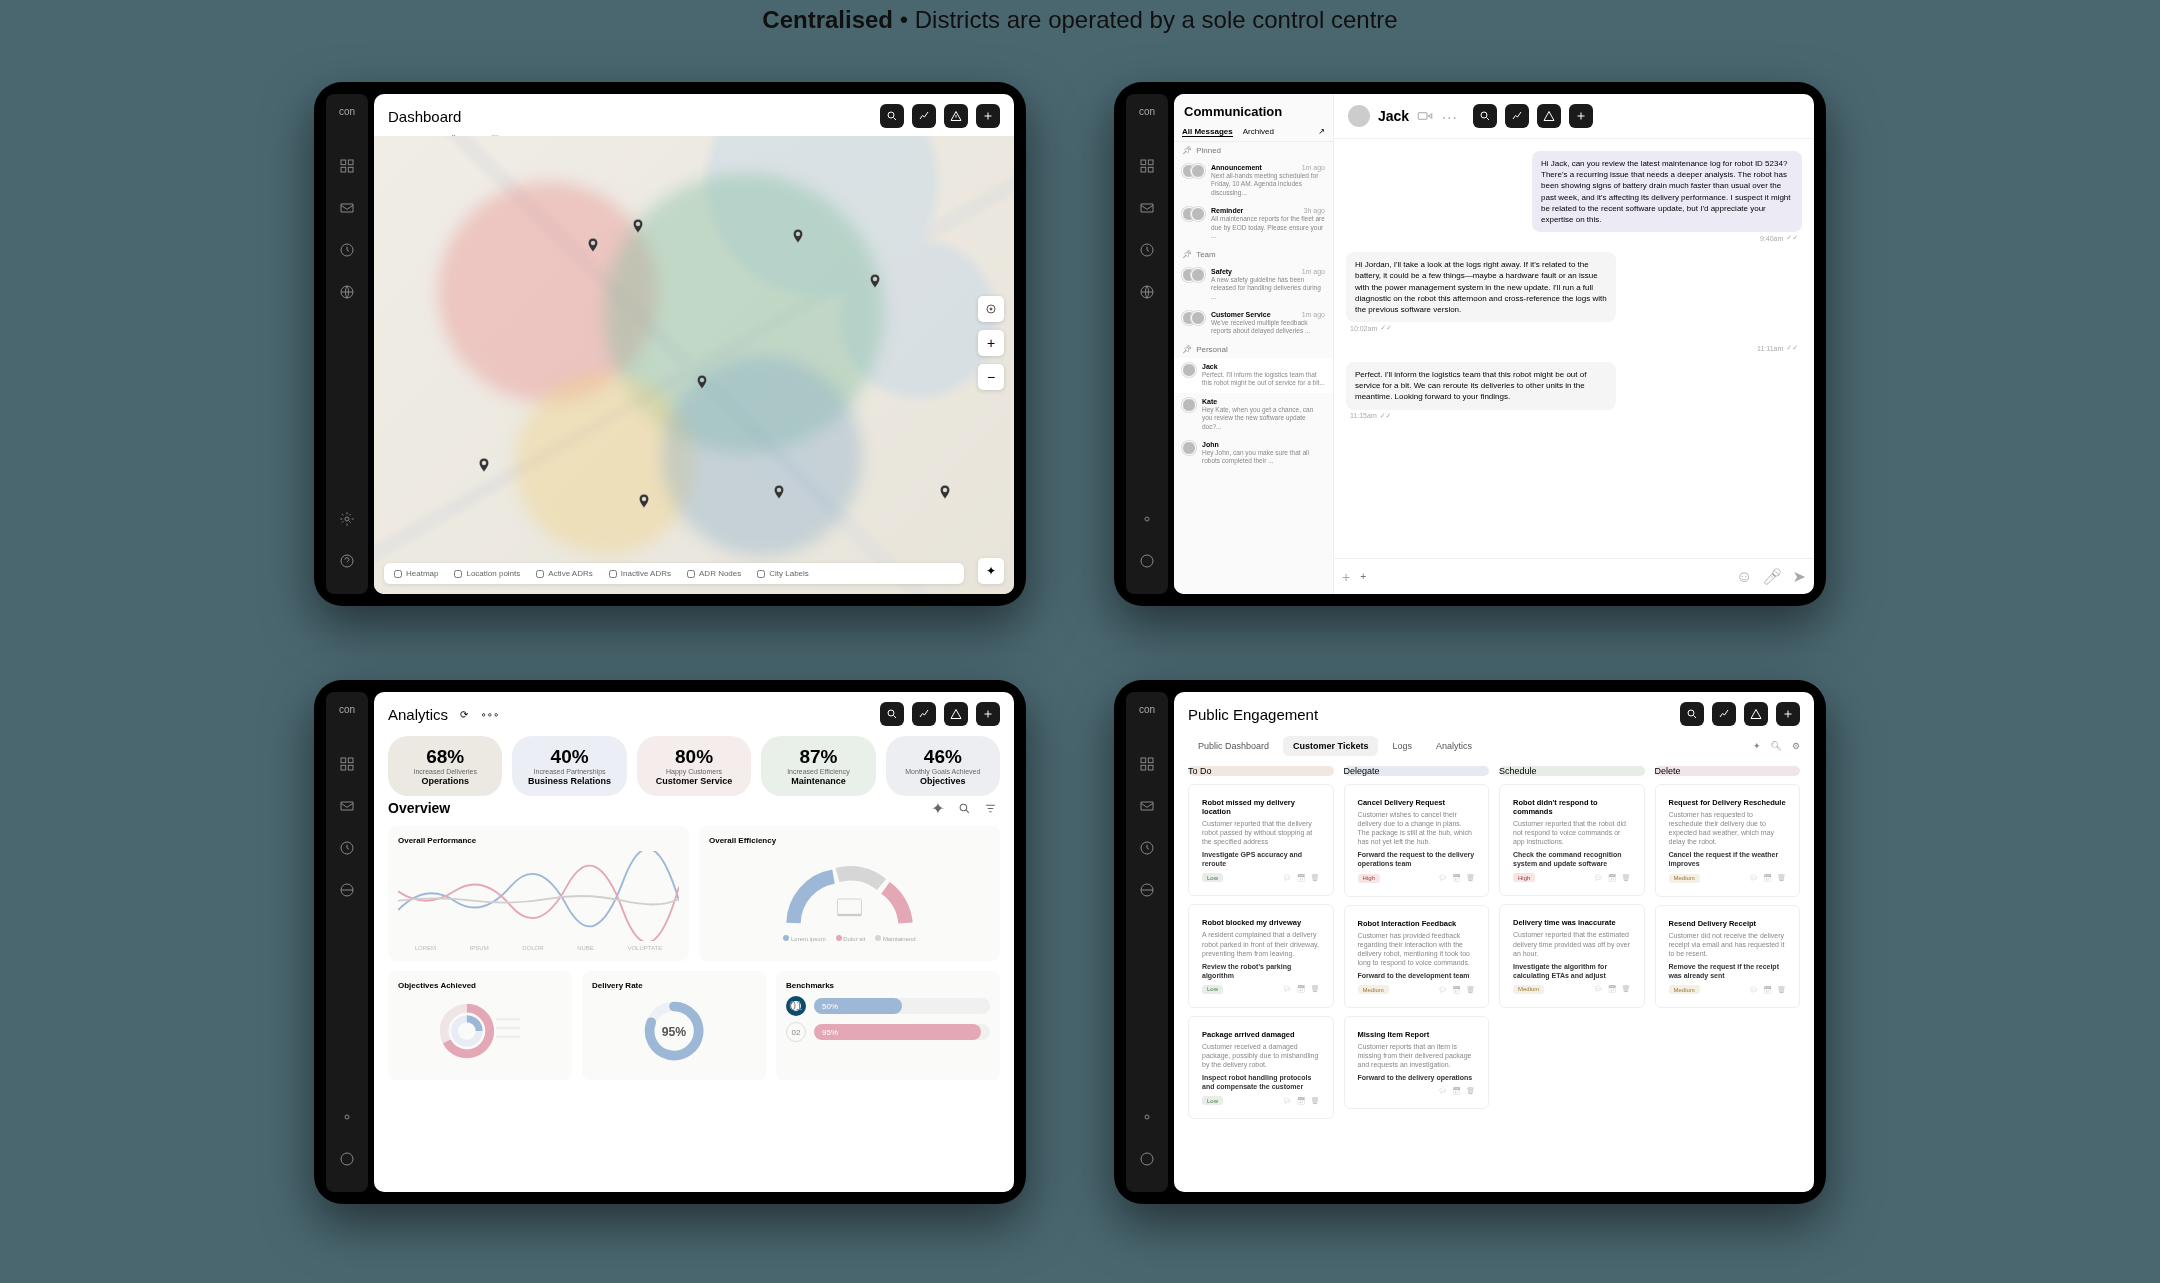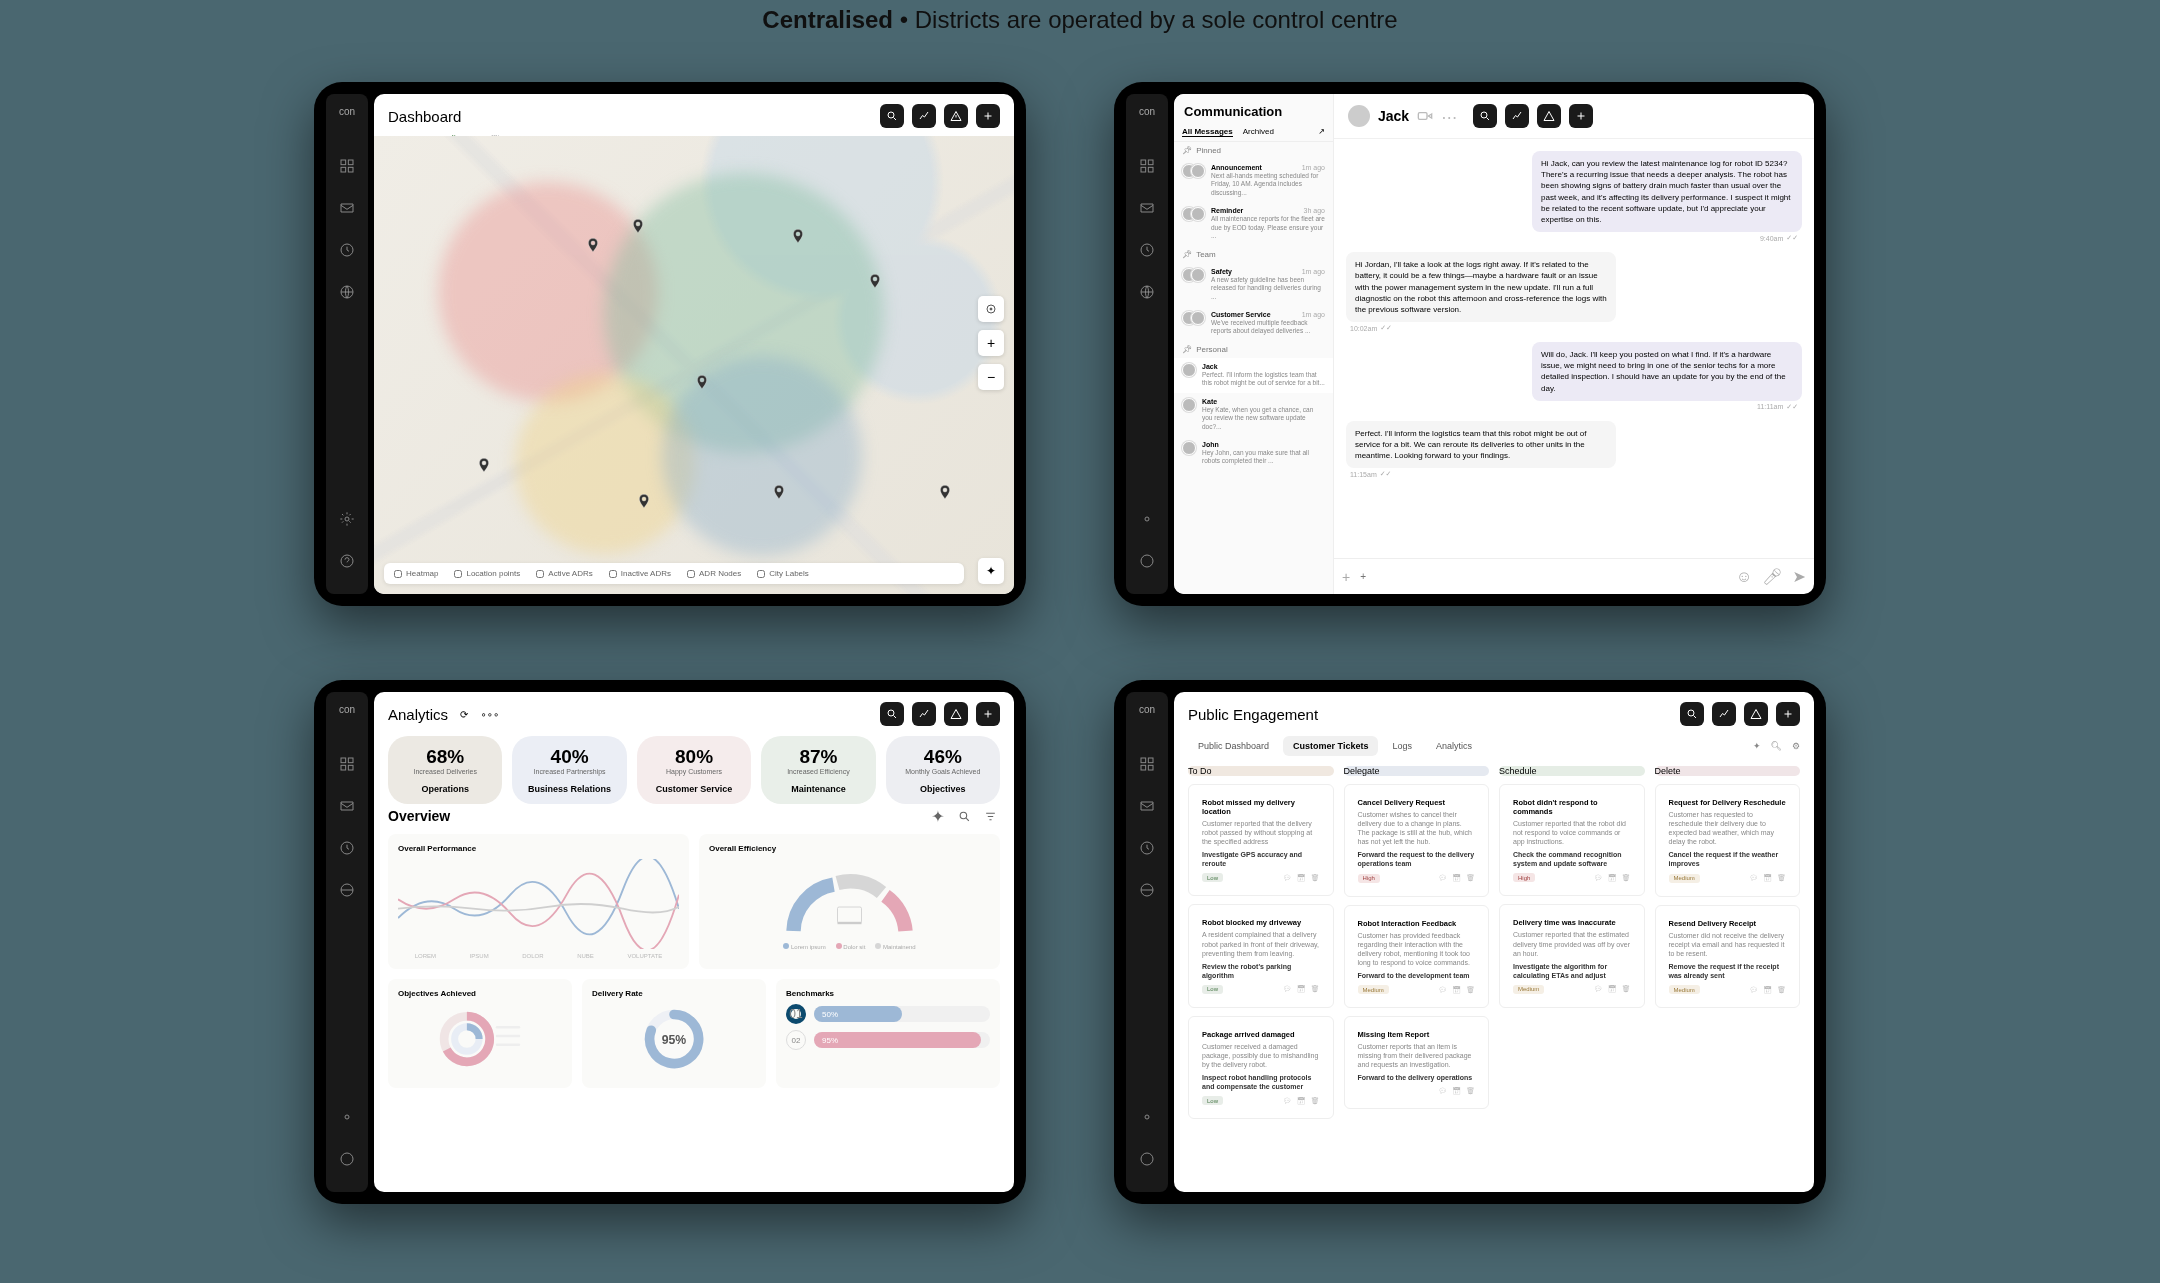--- a/index.html
+++ b/index.html
@@ -71,21 +71,21 @@
 .in{align-self:flex-start;background:#f5f5f5}
 .bmeta{font-size:7px;color:#aaa;margin-top:2px;align-self:flex-end;display:flex;gap:3px;align-items:center}
 .chatinput{border-top:1px solid #eee;padding:8px;display:flex;align-items:center;gap:10px;color:#aaa}
 .chatinput input{flex:1;border:none;font-size:10px;outline:none}
 
 
 .kpis{display:flex;gap:10px;padding:0 14px}
 .kpi{flex:1;border-radius:20px;padding:10px;text-align:center}
 .kpi .v{font-size:19px;font-weight:700}
 .kpi .s{font-size:7px;color:#666}
-.kpi .n{font-size:9px;font-weight:700;margin-top:9px}
+.kpi .n{font-size:9px;font-weight:700;margin-top:1px}
 .k0{background:#ece9e3}.k1{background:#ebeef5}.k2{background:#f5ecec}.k3{background:#e9efe9}.k4{background:#edeef2}
 .ovhdr{display:flex;align-items:center;padding:2px 14px 8px}
 .ovhdr h3{font-size:14px;font-weight:700;flex:1}
 .ovicon{width:20px;height:20px;display:flex;align-items:center;justify-content:center;cursor:pointer;color:#666;margin-left:6px}
 .charts{display:flex;gap:10px;padding:0 14px;flex-wrap:wrap}
 .card{background:#fafaf8;border-radius:8px;padding:10px}
 .card h4{font-size:8px;font-weight:700;margin-bottom:6px}
 .wide{flex:1 1 290px}
 .sm{flex:1 1 140px}
 
@@ -423,21 +423,20 @@
         <div class="chatbody" id="chatbody">
             <div style="display: flex; flex-direction: column;">
               <div class="bubble out">Hi Jack, can you review the latest maintenance log for robot ID 5234? There's a recurring issue that needs a deeper analysis. The robot has been showing signs of battery drain much faster than usual over the past week, and it's affecting its delivery performance. I suspect it might be related to the recent software update, but I'd appreciate your expertise on this.</div>
               <div class="bmeta" style="margin-right: 4px;">9:40am <span>✓✓</span></div>
             </div>
             <div style="display: flex; flex-direction: column;">
               <div class="bubble in" style="align-self: flex-start;">Hi Jordan, I'll take a look at the logs right away. If it's related to the battery, it could be a few things—maybe a hardware fault or an issue with the power management system in the new update. I'll run a full diagnostic on the robot this afternoon and cross-reference the logs with the previous software version.</div>
               <div class="bmeta" style="align-self: flex-start; margin-left: 4px;">10:02am <span>✓✓</span></div>
             </div>
             <div style="display: flex; flex-direction: column;">
-              <div class="bubble out">Will do, Jack. I'll keep you posted on what I find. If it's a hardware issue, we might need to bring in one of the senior techs for a more detailed inspection. I should have an update for you by the end of the day.</div>
               <div class="bmeta" style="margin-right: 4px;">11:11am <span>✓✓</span></div>
             </div>
             <div style="display: flex; flex-direction: column;">
               <div class="bubble in" style="align-self: flex-start;">Perfect. I'll inform the logistics team that this robot might be out of service for a bit. We can reroute its deliveries to other units in the meantime. Looking forward to your findings.</div>
               <div class="bmeta" style="align-self: flex-start; margin-left: 4px;">11:15am <span>✓✓</span></div>
             </div>
           </div>
         <div class="chatinput">
           <span style="font-size:14px;cursor:pointer">+</span>
           <input placeholder="+" style="">

